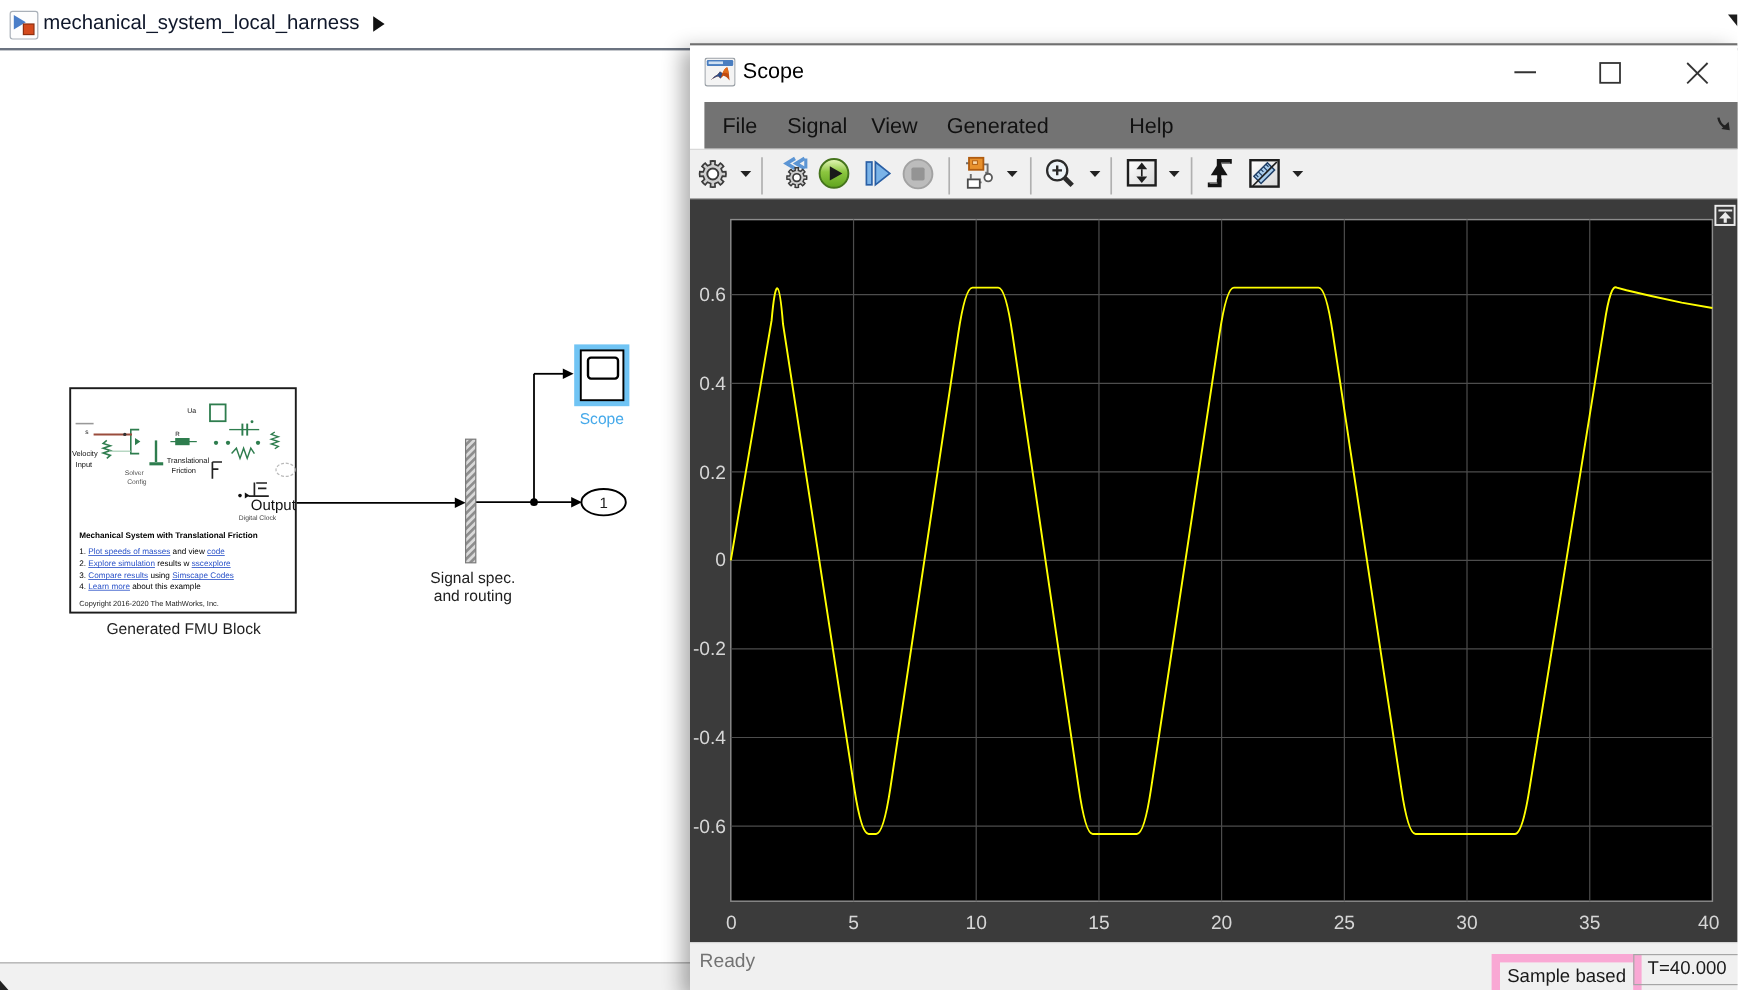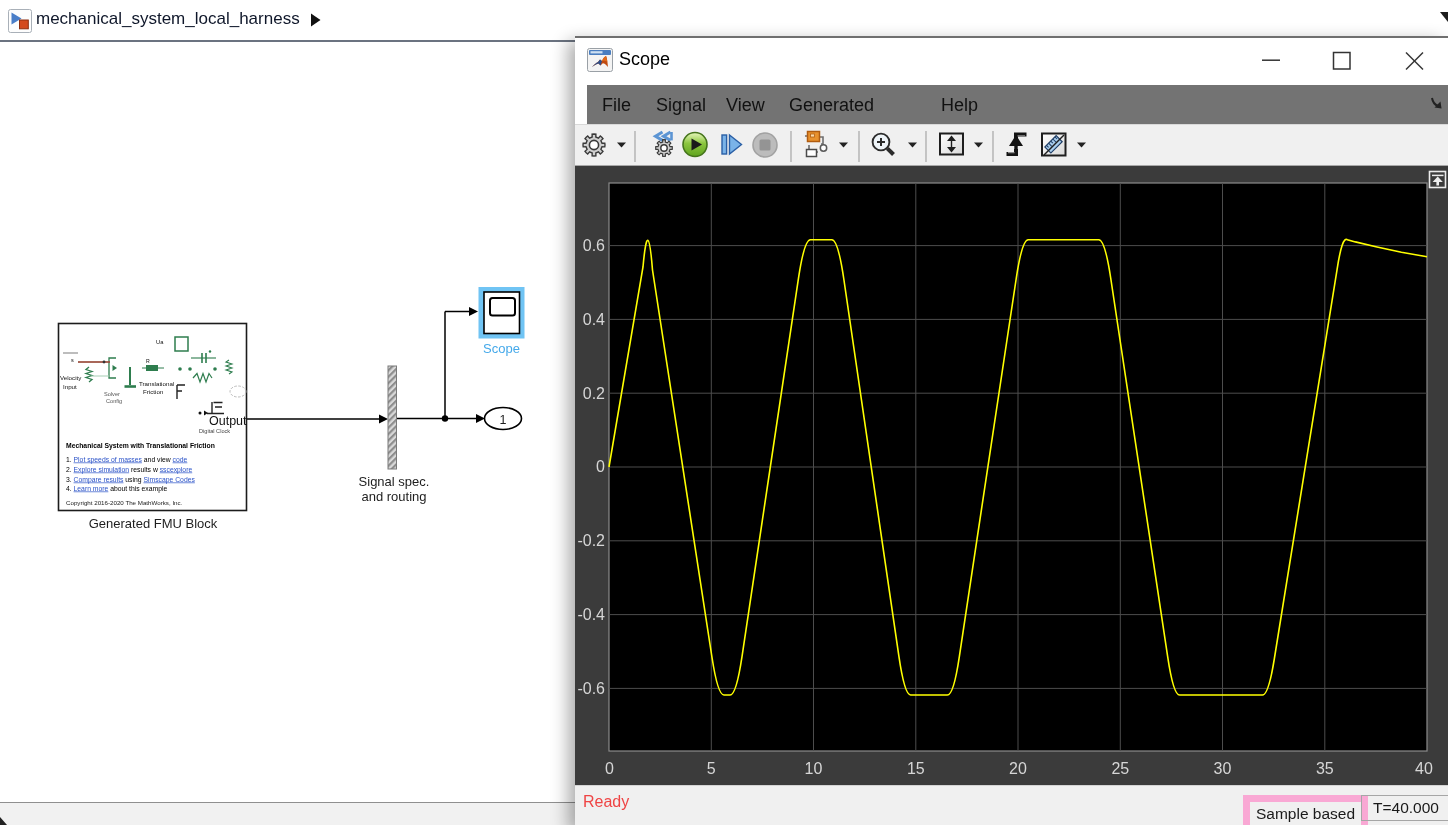--- a/index.html
+++ b/index.html
@@ -278,16 +278,16 @@
       </g>
     </g>
     <path d="M 34.0,300.0 L 68.0,100.0 Q 72.9,45.0 77.5,103.0 L 137.0,490.5 Q 142.8,528.0 148.9,528.0 L 155.1,528.0 Q 161.2,528.0 167.0,489.6 L 223.5,111.2 Q 229.3,72.7 235.4,72.7 L 256.9,72.7 Q 263.0,72.7 268.8,112.0 L 323.8,488.7 Q 329.5,528.0 335.6,528.0 L 372.4,528.0 Q 378.6,528.0 384.3,489.8 L 441.3,111.0 Q 447.1,72.7 453.2,72.7 L 523.8,72.7 Q 529.9,72.7 535.7,111.0 L 592.7,489.8 Q 598.4,528.0 604.6,528.0 L 687.4,528.0 Q 693.5,528.0 699.3,492.0 L 762.1,102.4 Q 767.1,69.0 772.4,72.7 L 780.4,74.9 L 800.9,79.7 L 826.4,85.2 L 852.0,89.7" fill="none" stroke="#ffff00" stroke-width="1.6"></path>
     <g>
       <rect x="854.5" y="4.5" width="16" height="16" fill="#3b3b3b" stroke="#ececec" stroke-width="1.6"></rect>
       <line x1="857" y1="8.4" x2="868.5" y2="8.4" stroke="#ececec" stroke-width="1.5"></line>
       <polygon points="862.7,9.6 857.6,15 861.4,15 861.4,18.6 864,18.6 864,15 867.8,15" fill="#ececec"></polygon>
     </g>
   </svg>
   <div class="abs" id="statusbar"></div>
-  <div class="abs" style="left:8px;top:755px;font-size:16px;color:#ef4444;">Ready</div>
+  <div class="abs" style="left:8px;top:755px;font-size:16px;color:#737373;">Ready</div>
   <div class="abs" style="left:668px;top:757px;width:111px;height:24px;border:7px solid #f9a8d4;font-size:15.5px;color:#1a1a1a;text-align:center;line-height:24px;">Sample based</div>
   <div class="abs" style="left:786px;top:757px;width:95px;height:24px;border:1px solid #a6a6a6;font-size:15.5px;color:#1a1a1a;text-align:left;padding-left:11px;line-height:24px;">T=40.000</div>
 </div>
 
 </body></html>

